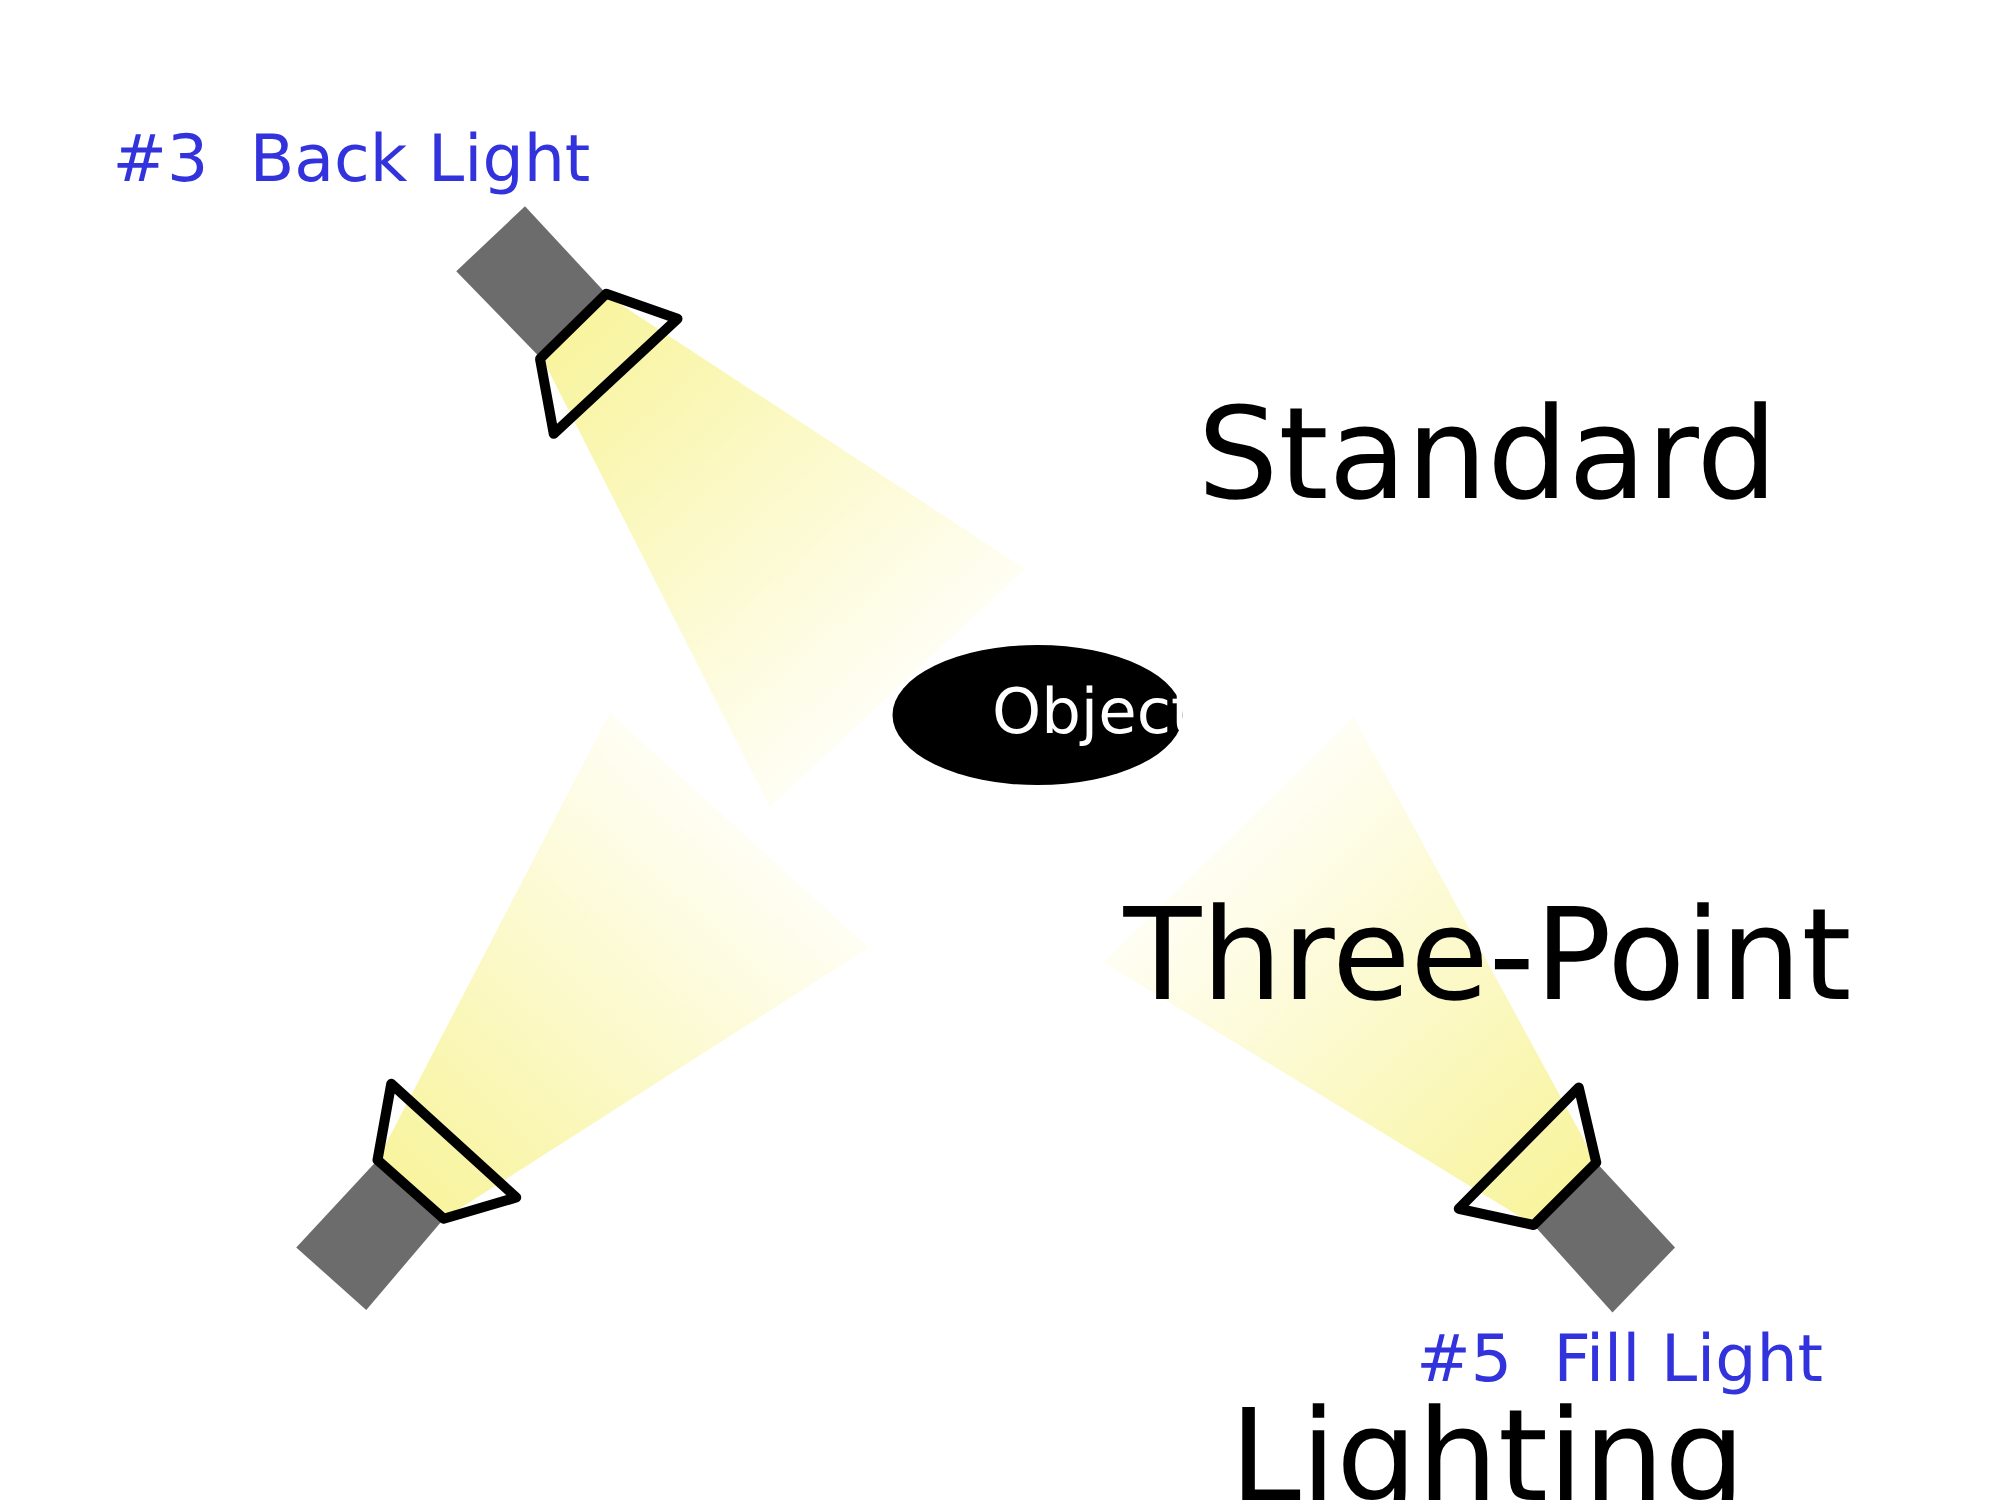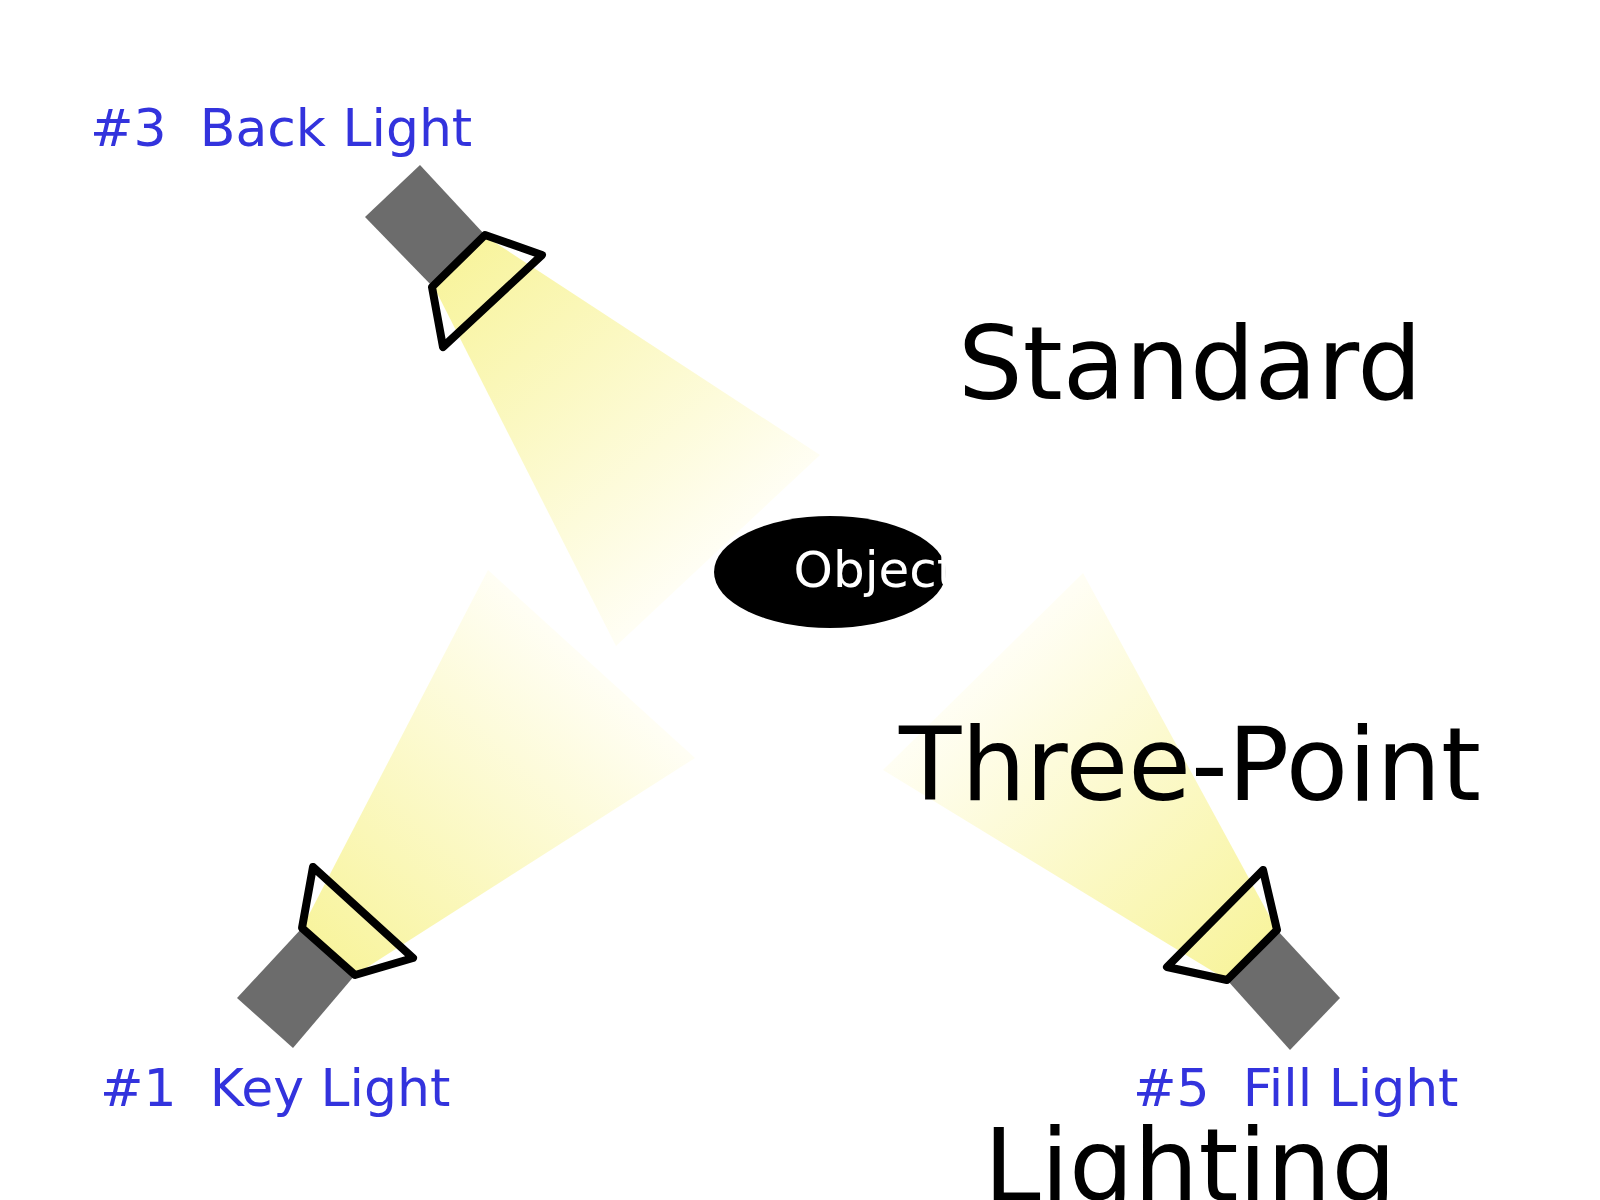--- a/index.html
+++ b/index.html
@@ -96,19 +96,18 @@
   </svg>
 
   <div class="title">
     <div>Standard</div>
     <div>Three-Point</div>
     <div>Lighting</div>
   </div>
 
   <div class="light-label label-back">#3  Back Light</div>
 
-  <div class="light-label label-key">#1  Key Light</div>
 
   <div class="light-label label-fill">#5  Fill Light</div>
 
   <div class="object-label">Object</div>
 
 </div>
 
 </body></html>

